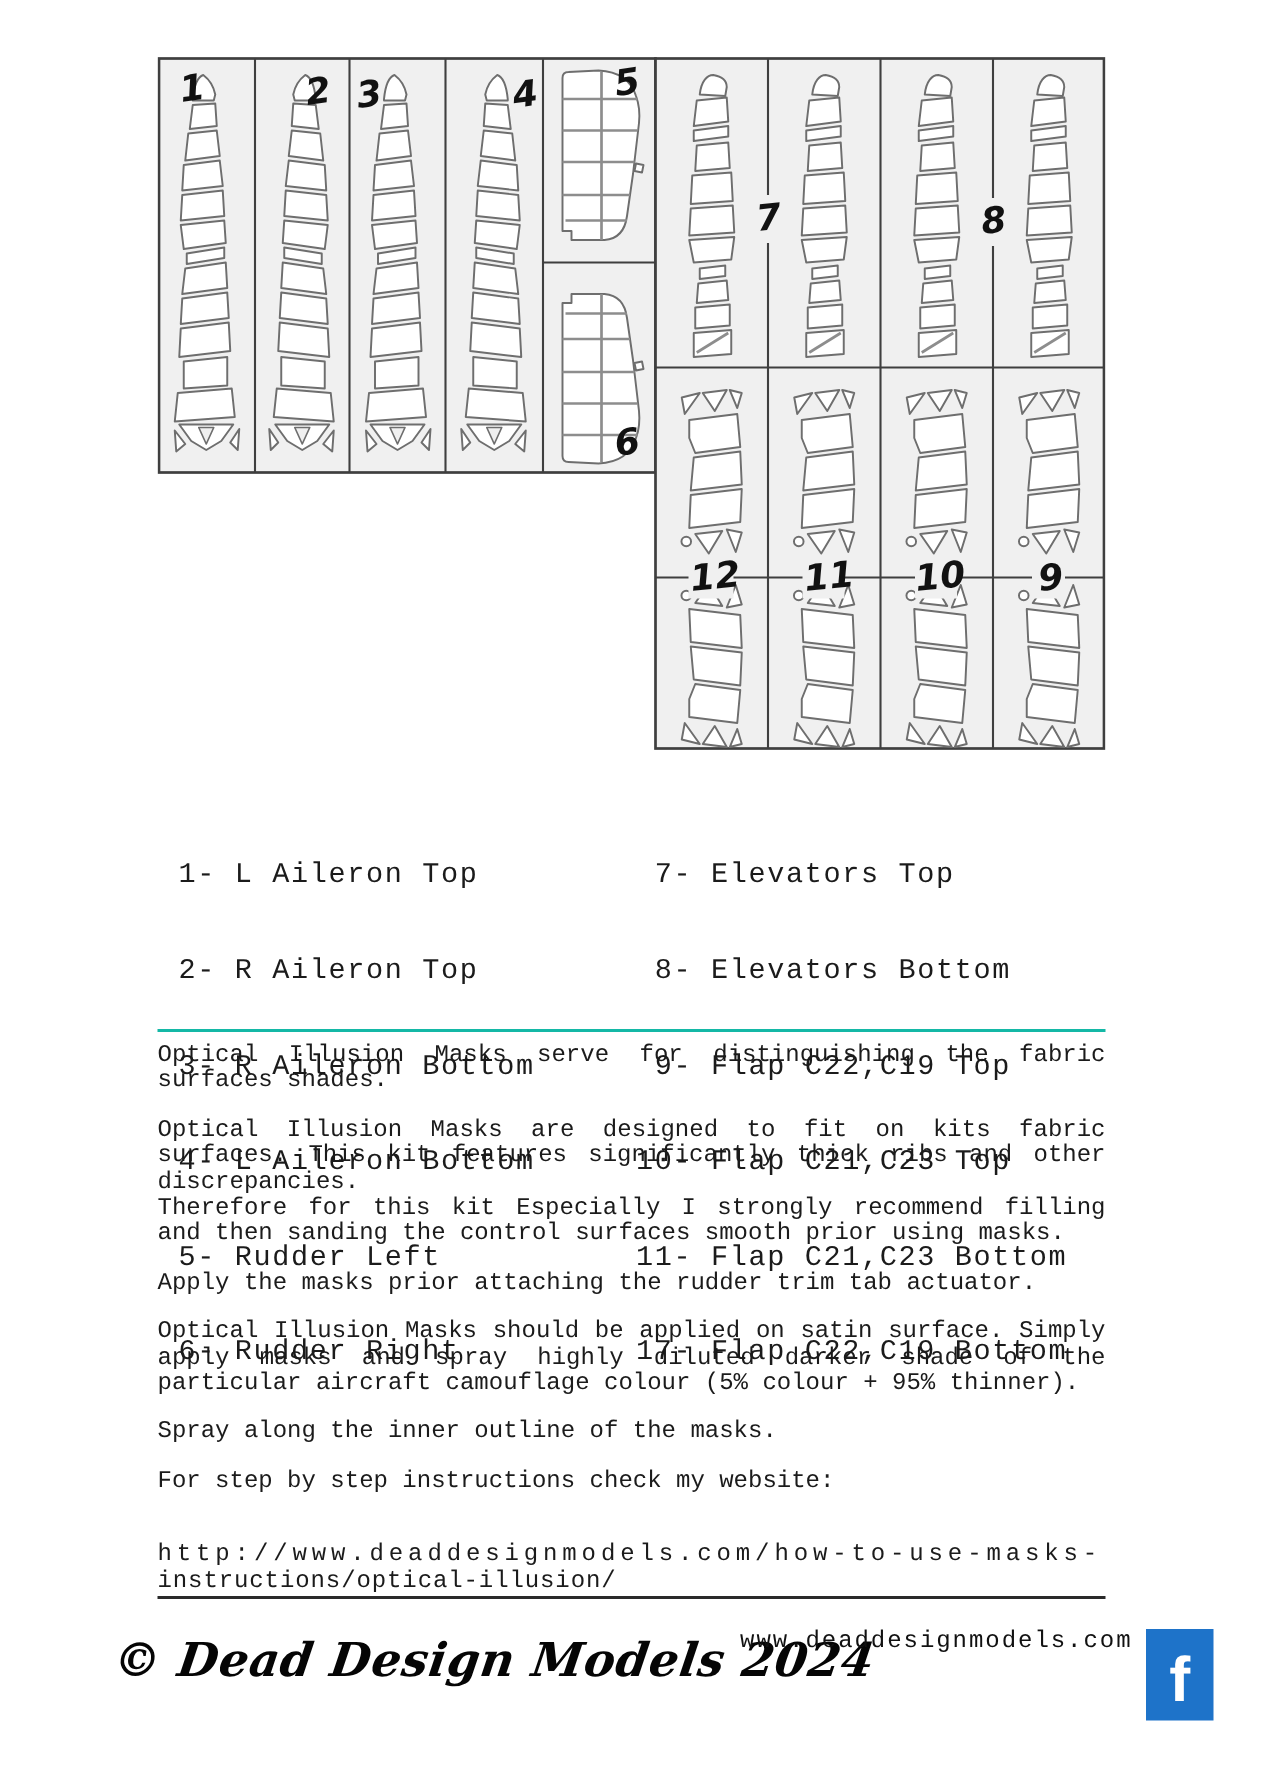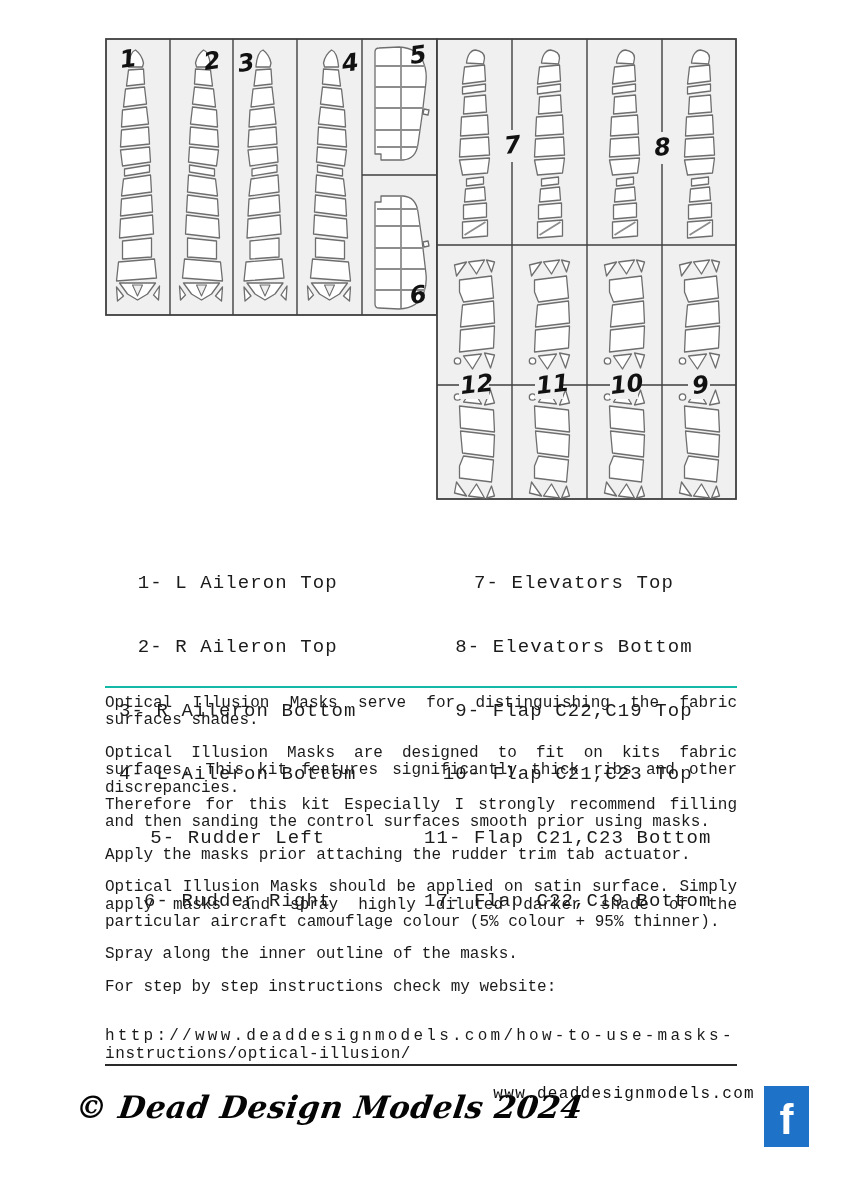--- a/index.html
+++ b/index.html
@@ -12,21 +12,21 @@
   .pline{stroke:#3f3f3f;stroke-width:1.4;}
   .mask{fill:#ffffff;stroke:#6e6e6e;stroke-width:1.3;stroke-linejoin:round;}
   .notch{fill:#f0f0f0;stroke:#6e6e6e;stroke-width:1.1;stroke-linejoin:round;}
   .mline{stroke:#8d8d8d;stroke-width:1.8;fill:none;}
   .lblbg{fill:#f0f0f0;}
   .plabel{font-family:"DejaVu Sans",sans-serif;font-style:italic;font-weight:700;
           font-size:24px;fill:#111;}
 
   
   .legend{position:absolute;top:531px;white-space:pre;
-          font-size:19px;line-height:21.2px;letter-spacing:1.1px;text-align:center;}
+          font-size:19px;line-height:21.2px;letter-spacing:1.1px;}
   .legend-left{left:119px;}
   .legend-right{left:424px;}
 
   
   .bodytext{position:absolute;left:105px;top:686px;width:632px;
             border-top:2px solid #14b8a6;padding-top:7px;
             font-size:16px;line-height:17.4px;}
   .para{margin:0;}
   .mt{margin-top:15px;}
   .jline{text-align:justify;text-align-last:justify;white-space:nowrap;}

